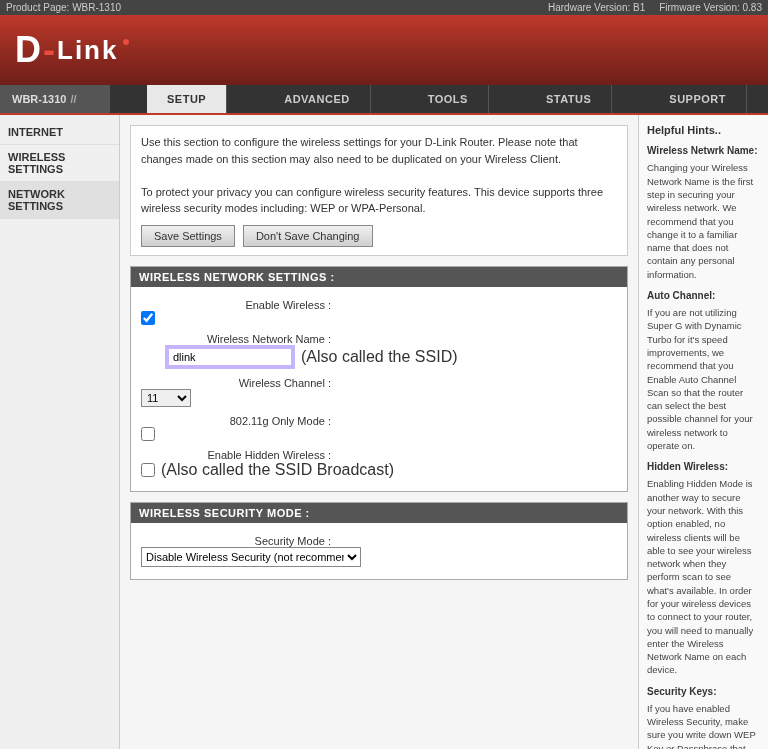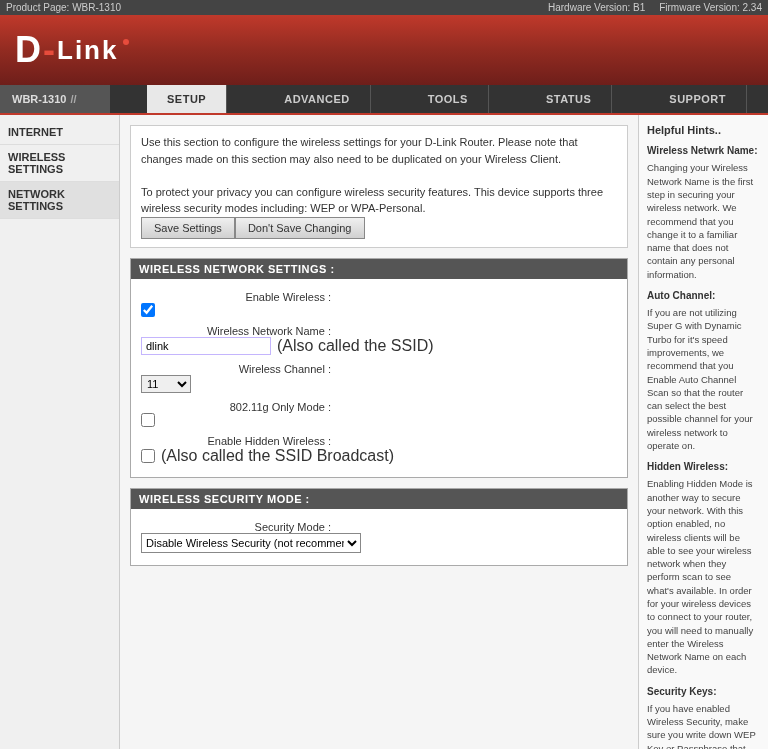--- a/index.html
+++ b/index.html
@@ -124,22 +124,23 @@
       border: 1px solid #ccc;
       padding: 8px 10px;
       margin-bottom: 10px;
       font-size: 11px;
       line-height: 1.5;
       color: #333;
     }
 
     
     .btn-row {
-      display: flex;
-      gap: 0;
+      margin-top: 8px;
+      display: flex;
+      gap: 8px;
     }
     .btn {
       padding: 4px 12px;
       font-size: 11px;
       border: 1px solid #888;
       background: linear-gradient(to bottom, #f0f0f0, #d0d0d0);
       cursor: pointer;
       color: #333;
     }
 
@@ -172,24 +173,25 @@
       padding-right: 10px;
       color: #333;
       font-size: 11px;
     }
     .field-value {
       display: flex;
       align-items: center;
       gap: 6px;
     }
     input[type="text"].text-input {
-      border: 1px solid #c4b5fd;
+      border: 4px solid #c4b5fd;
       padding: 2px 4px;
       font-size: 11px;
       width: 130px;
+      margin-left: 24px;
     }
     input[type="checkbox"] {
       width: 14px;
       height: 14px;
     }
     select.dropdown {
       padding: 2px 0;
       font-size: 11px;
       border: 1px solid #888;
       background: white;
@@ -241,21 +243,21 @@
     }
   </style>
 </head>
 <body>
 
 <div id="top-bar">
   <span>Product Page: WBR-1310</span>
   <span>
     <span>Hardware Version: B1</span>
     &nbsp;&nbsp;&nbsp;
-    <span>Firmware Version: 2.34</span>
+    <span>Firmware Version: 0.83</span>
   </span>
 </div>
 
 <div id="header">
   <div class="logo-text">
     <span class="logo-d">D</span>
     <span class="logo-dot">-</span>
     <span class="logo-link">Link</span>
     <span style="display:inline-block;width:6px;height:6px;background:#e74c3c;border-radius:50%;margin-left:3px;margin-bottom:16px;"></span>
   </div>

